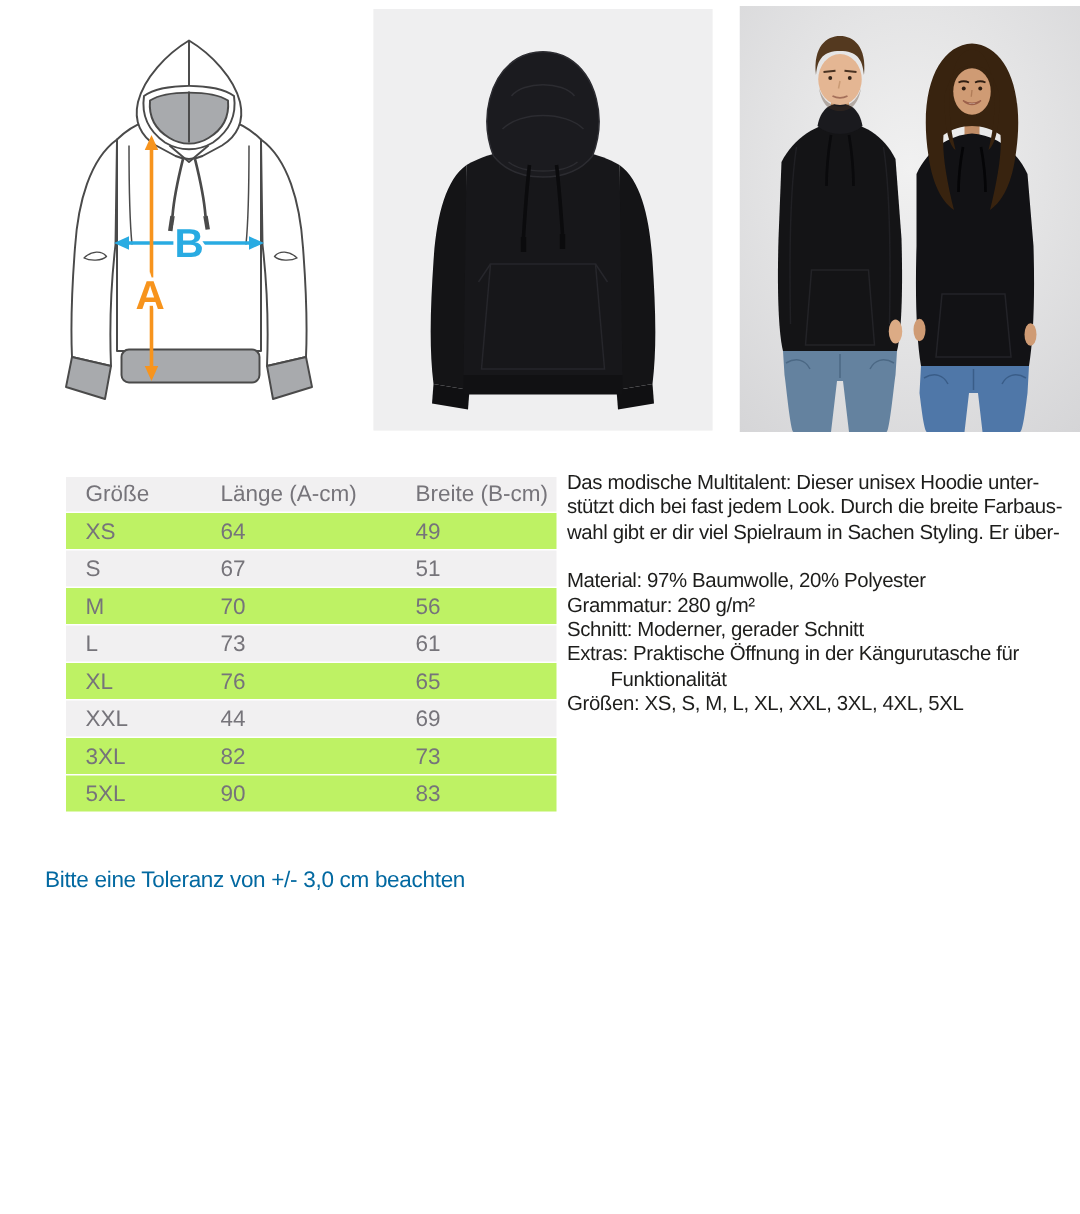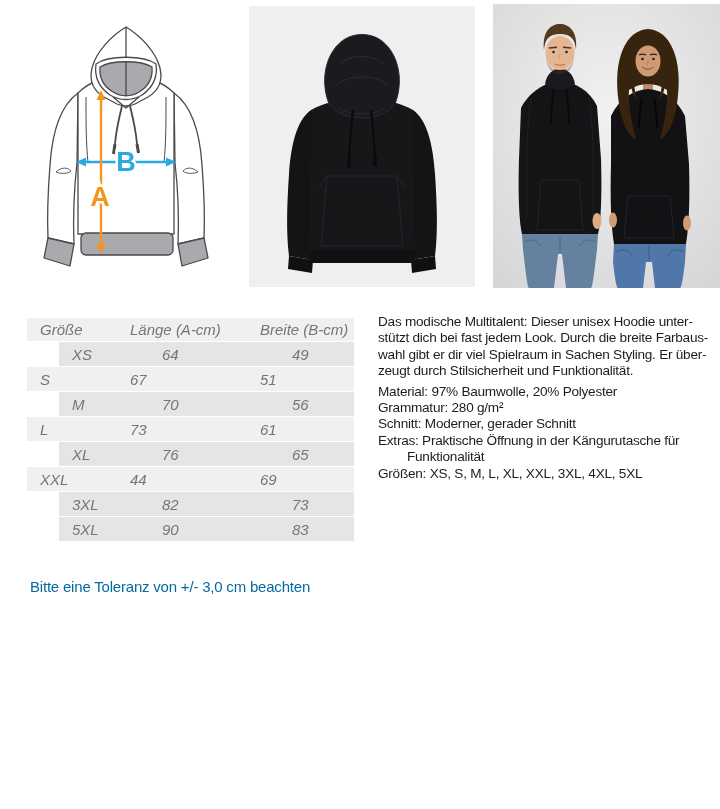--- a/index.html
+++ b/index.html
@@ -11,41 +11,41 @@
   .img-box{position:absolute;}
   #diagram-box{left:28px;top:13px;width:198px;height:288px;}
   #product-box{left:249px;top:6px;width:226px;height:281px;background:#efeff0;}
   #models-box{left:493px;top:4px;width:227px;height:284px;}
   .img-box svg{display:block;width:100%;height:100%;}
   .measure-label{
     font-family:"Liberation Sans",sans-serif;font-weight:bold;font-size:27px;
     text-anchor:middle;paint-order:stroke;stroke:#ffffff;stroke-width:5px;
   }
   
-  .size-table{position:absolute;left:27px;top:318px;width:327px;font-style:italic;}
+  .size-table{position:absolute;left:44px;top:318px;width:327px;}
   .trow{
     display:grid;grid-template-columns:90px 130px 1fr;align-items:center;
     height:24px;padding-left:13px;margin-bottom:1px;
     font-size:15px;color:#76747a;
   }
   .trow.header{background:#f1f0f1;height:23px;}
-  .trow.dark{background:#e5e5e5;margin-left:32px;}
+  .trow.dark{background:#bef264;}
   .trow.light{background:#f1f0f1;}
   
   .tolerance{
     position:absolute;left:30px;top:578px;
     font-size:15px;color:#0369a1;letter-spacing:-0.2px;
   }
   
   .description{
     position:absolute;left:378px;top:314px;width:342px;
     font-size:13.6px;line-height:16.4px;color:#1d1d1b;letter-spacing:-0.25px;
   }
   .description .line{white-space:nowrap;}
-  .description .para{margin-bottom:4px;}
+  .description .para{margin-bottom:16px;}
   .description .indent{padding-left:29px;}
 </style>
 </head>
 <body>
 
 <div class="img-box" id="diagram-box">
   <svg viewBox="0 0 198 288">
     <g stroke="#4a4a4a" stroke-width="1.3" fill="#ffffff" stroke-linejoin="round">
 
       <path d="M50,80 C32,93 24,122 22,152 C20,178 19,202 20,225 L46,231 C45,206 46,176 49,150 Z"></path>
@@ -211,21 +211,20 @@
   </div>
 </div>
 
 <div class="tolerance">Bitte eine Toleranz von +/- 3,0 cm beachten</div>
 
 <div class="description">
   <div class="para">
     <div class="line">Das modische Multitalent: Dieser unisex Hoodie unter-</div>
     <div class="line">stützt dich bei fast jedem Look. Durch die breite Farbaus-</div>
     <div class="line">wahl gibt er dir viel Spielraum in Sachen Styling. Er über-</div>
-    <div class="line">zeugt durch Stilsicherheit und Funktionalität.</div>
   </div>
   <div>
     <div class="line">Material: 97% Baumwolle, 20% Polyester</div>
     <div class="line">Grammatur: 280 g/m²</div>
     <div class="line">Schnitt: Moderner, gerader Schnitt</div>
     <div class="line">Extras: Praktische Öffnung in der Kängurutasche für</div>
     <div class="line indent">Funktionalität</div>
     <div class="line">Größen: XS, S, M, L, XL, XXL, 3XL, 4XL, 5XL</div>
   </div>
 </div>

